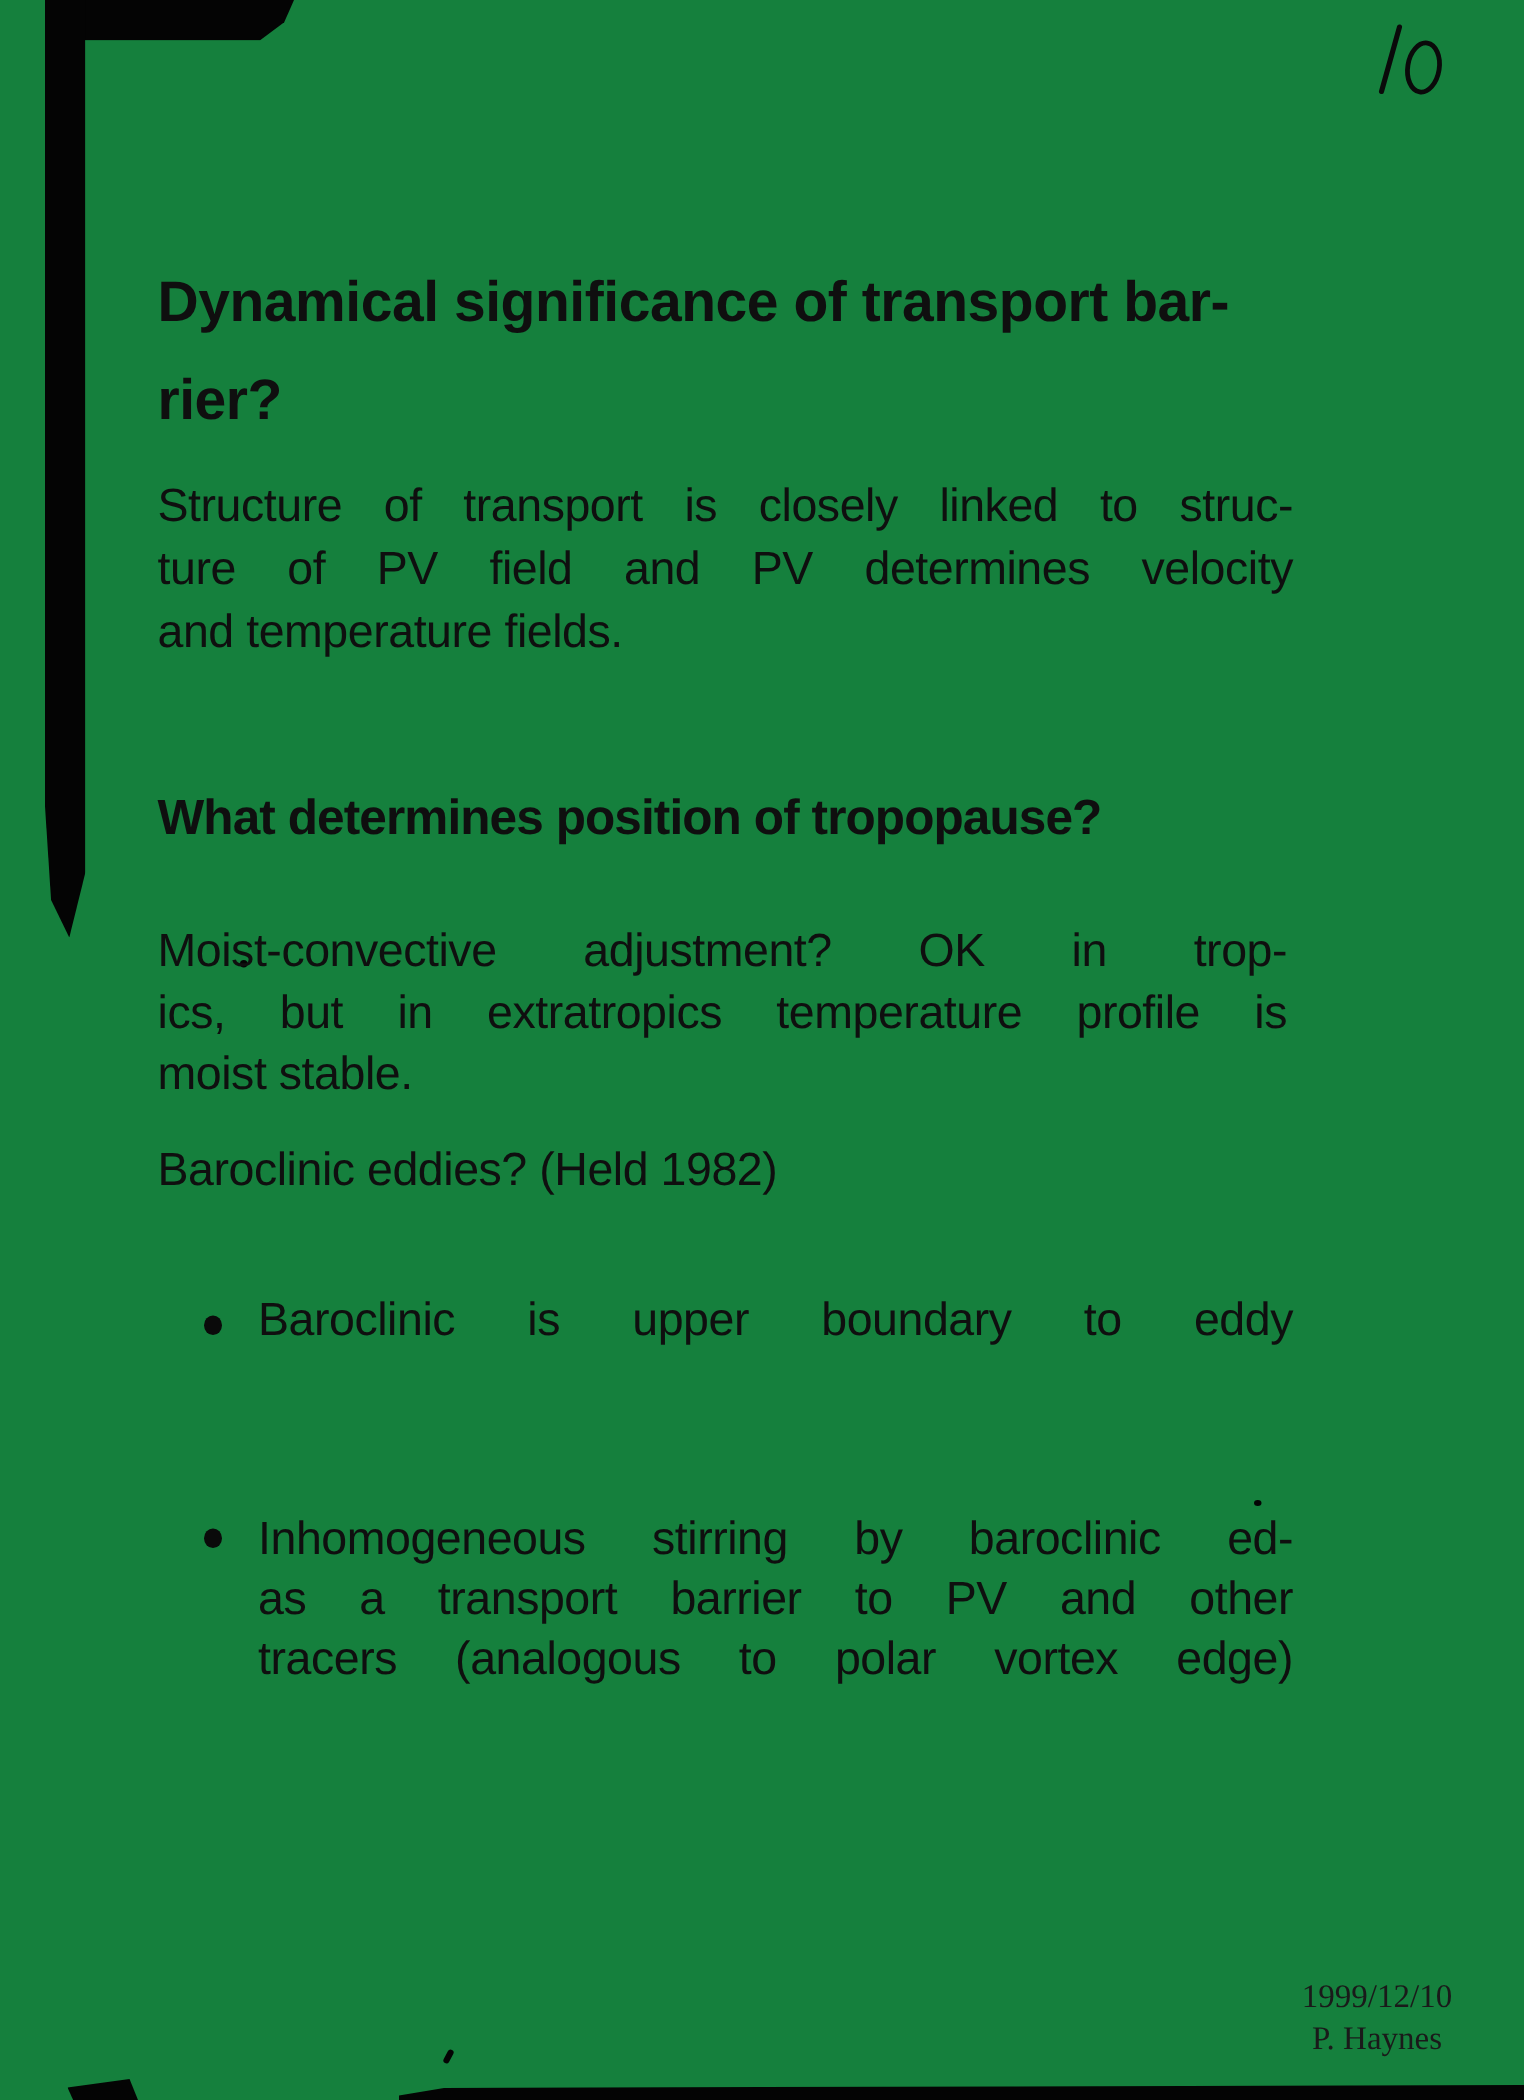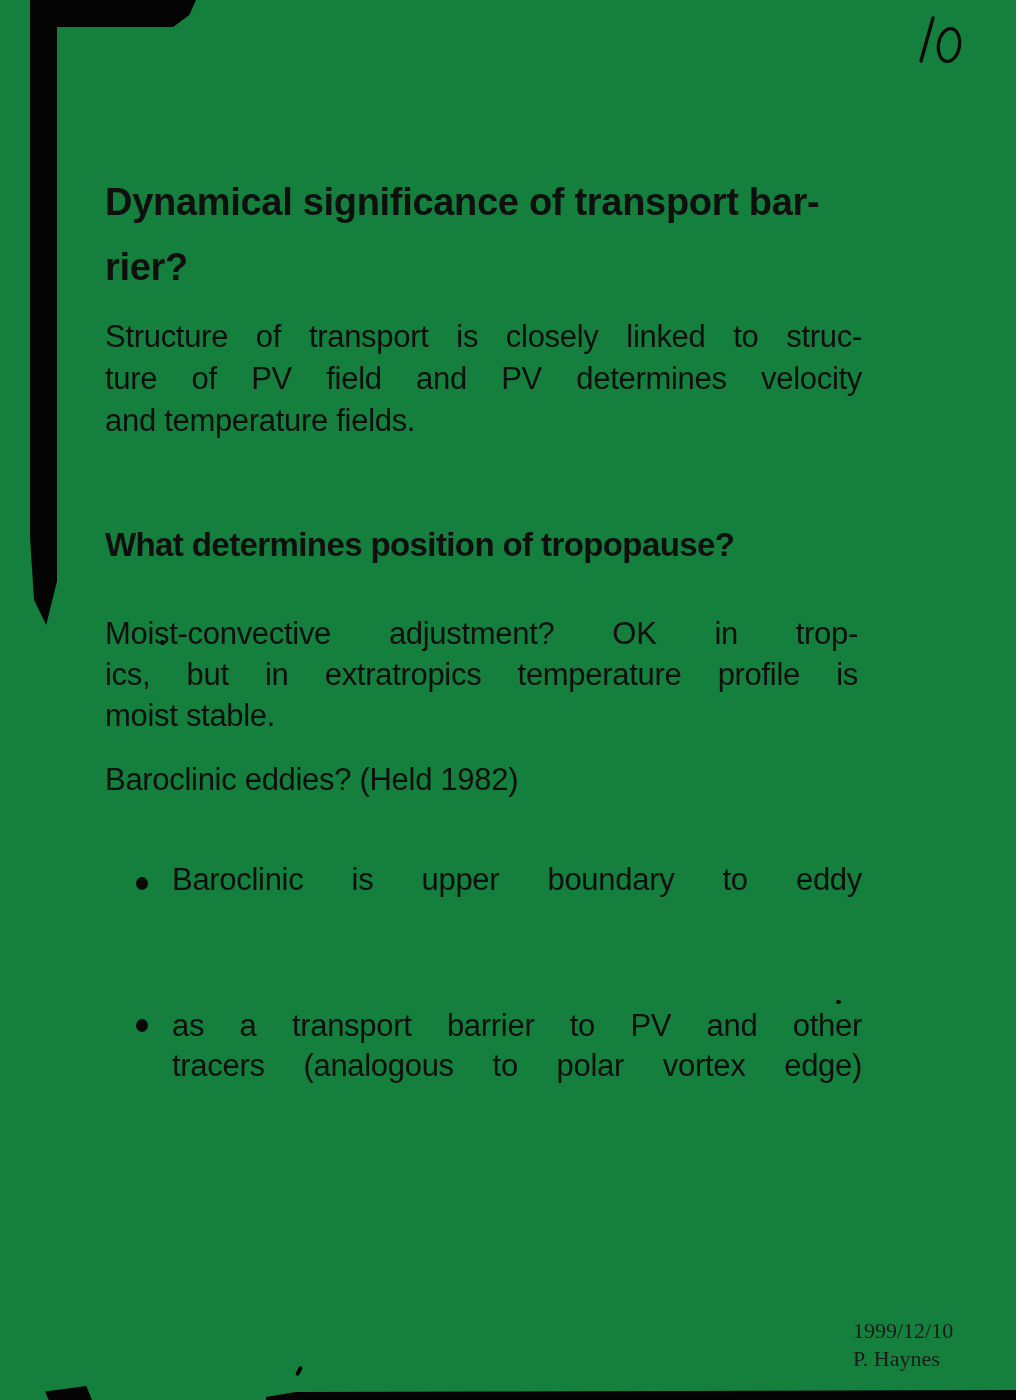--- a/index.html
+++ b/index.html
@@ -44,20 +44,21 @@
   .bullet-text2 { left:172px; top:1006px; width:690px; line-height:40px; }
   .bullet-dot { position:absolute; width:12px; height:13px; border-radius:50%;
                 background:#0a0a0a; }
   .dot1 { left:136px; top:877px; }
   .dot2 { left:136px; top:1019px; }
   
   .footer {
     position:absolute; left:853px; top:1317px; width:130px;
     font-family:"Liberation Serif", serif; font-size:22px; line-height:28px;
     color:#1a1a1a;
+    text-align:center;
   }
 </style>
 </head>
 <body>
 
 <div class="page">
 
   <div class="artifact bar-top"></div>
   <div class="artifact bar-left"></div>
   <div class="artifact bar-bottom-left"></div>
@@ -94,20 +95,21 @@
 
   <div class="para p3">Baroclinic eddies? (Held 1982)</div>
 
   <div class="bullet-dot dot1"></div>
   <div class="para bullet-text1">
     <div class="j">Baroclinic is upper boundary to eddy</div>
   </div>
 
   <div class="bullet-dot dot2"></div>
   <div class="para bullet-text2">
+    <div class="j">Inhomogeneous stirring by baroclinic ed-</div>
     <div class="j">as a transport barrier to PV and other</div>
     <div class="j">tracers (analogous to polar vortex edge)</div>
   </div>
 
   <div class="footer">
     <div>1999/12/10</div>
     <div>P. Haynes</div>
   </div>
 
 </div>

